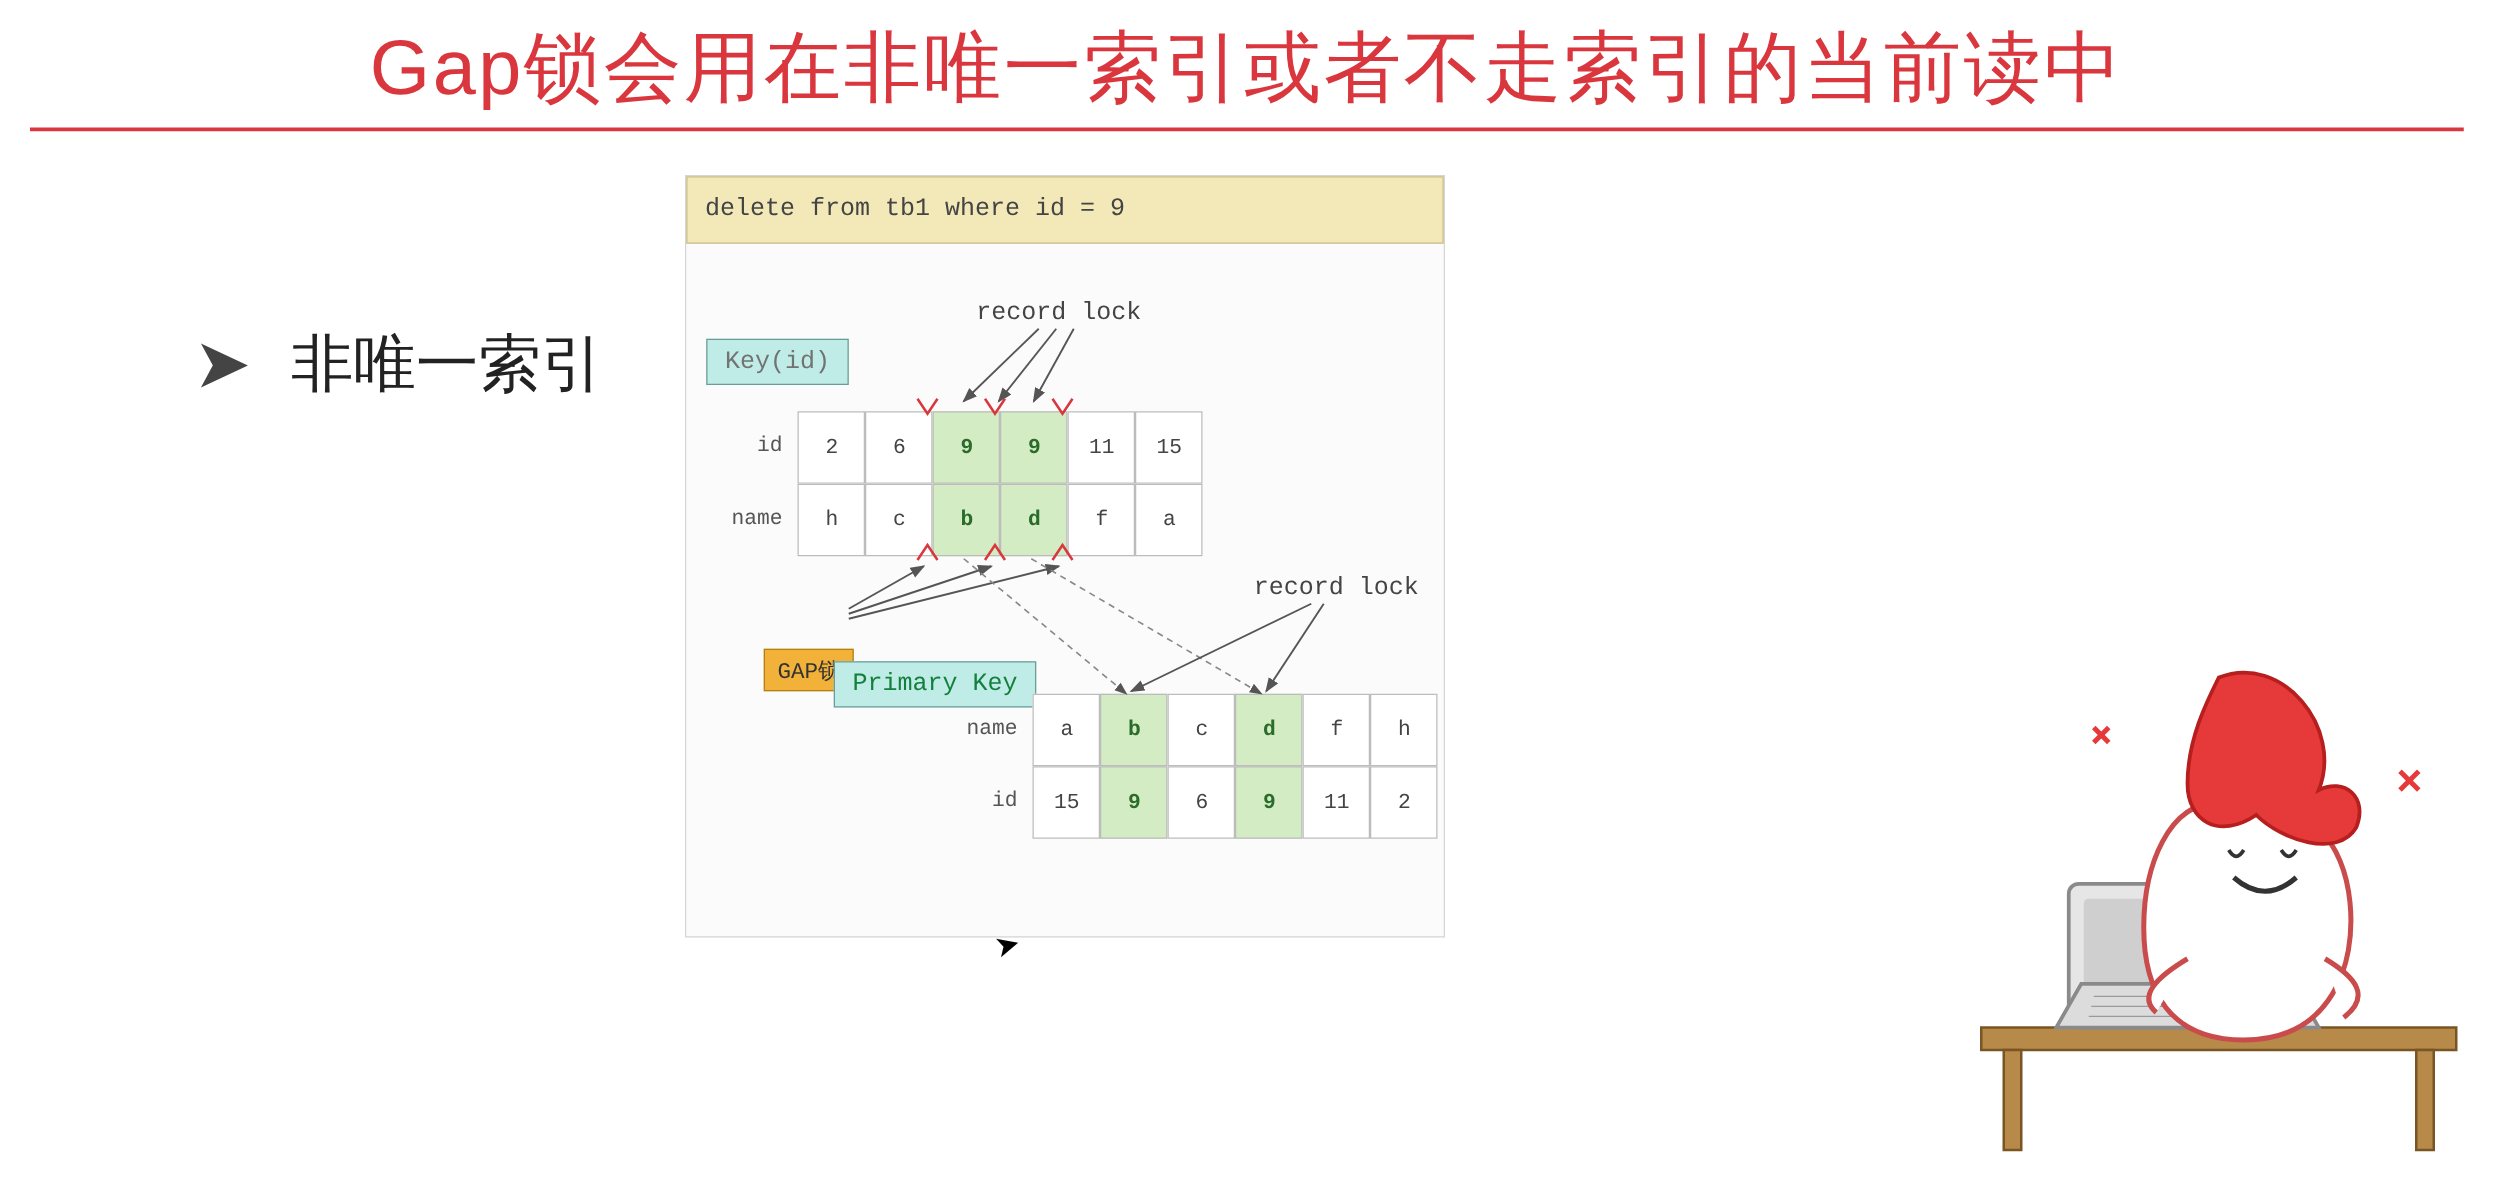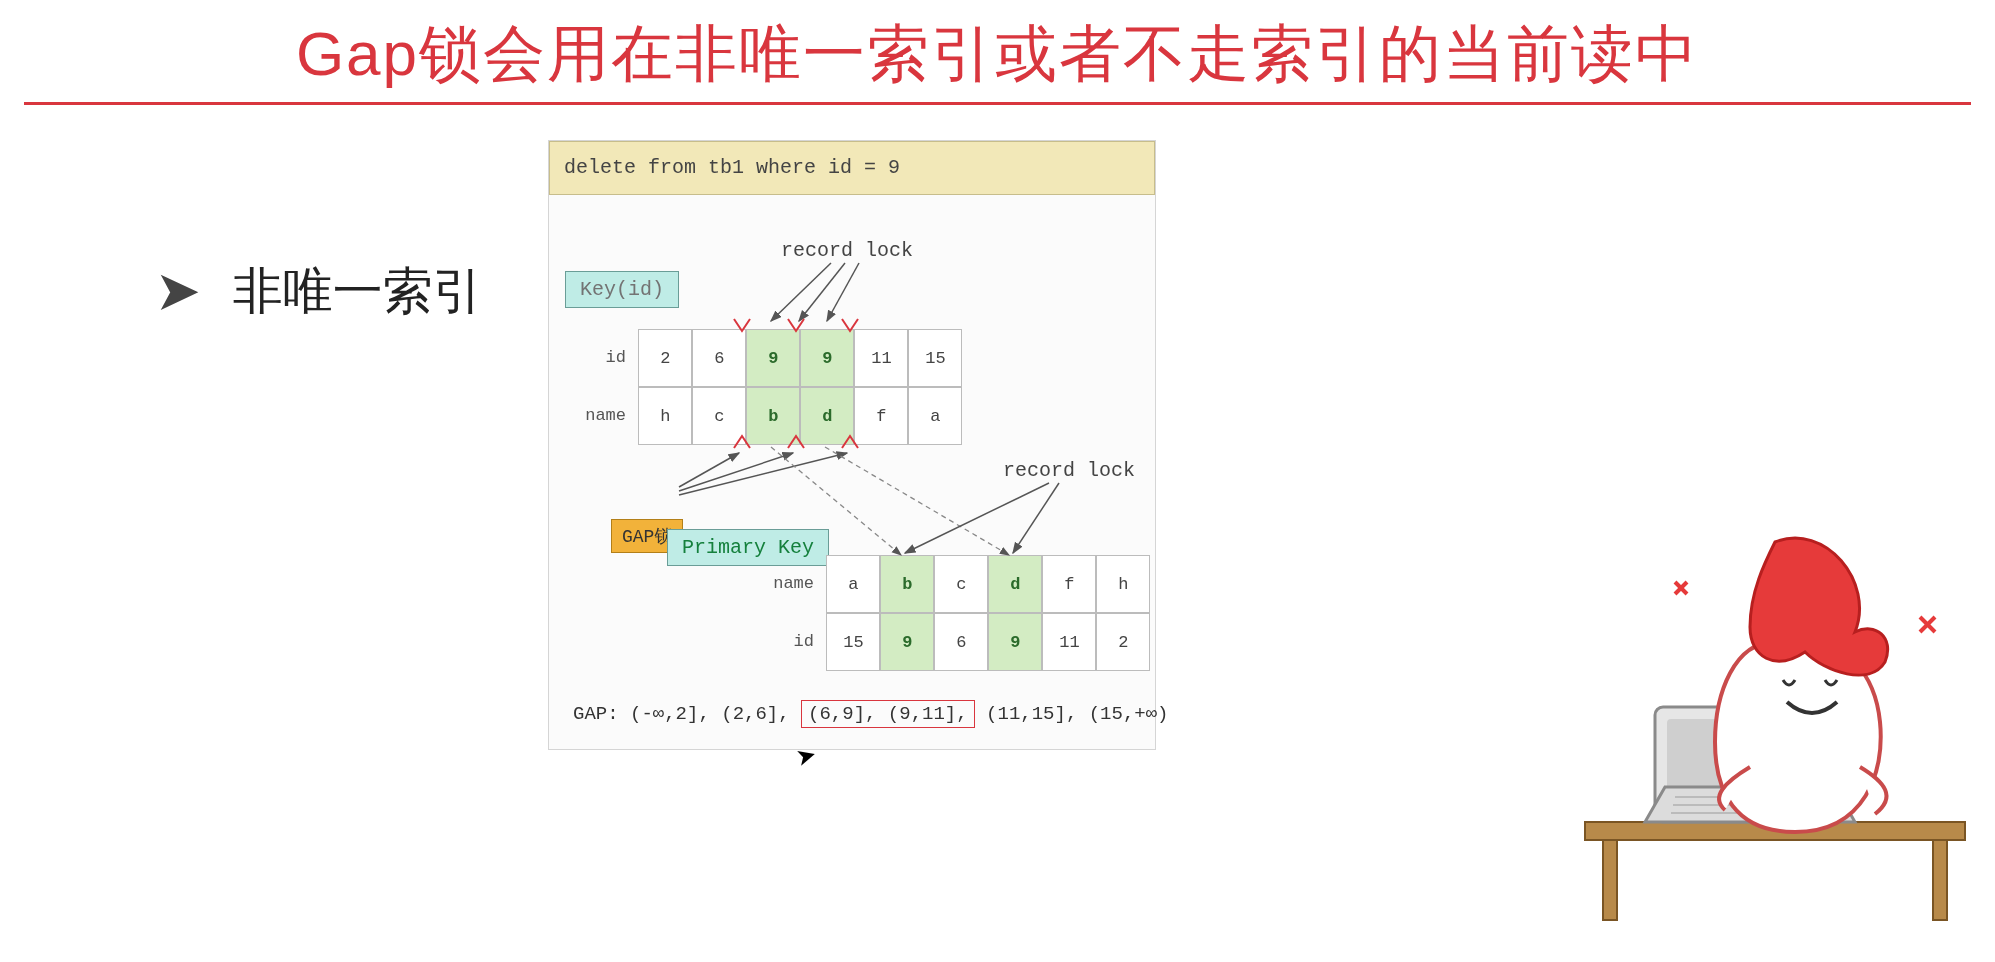--- a/index.html
+++ b/index.html
@@ -259,26 +259,20 @@
             <span class="cell">15</span>
             <span class="cell hl">9</span>
             <span class="cell">6</span>
             <span class="cell hl">9</span>
             <span class="cell">11</span>
             <span class="cell">2</span>
           </span></span>
     </div>
   </div>
 
-  <div class="gapline">
-    <span>GAP:</span>
-    <span> (-∞,2], (2,6], </span>
-    <span class="boxed">(6,9], (9,11],</span>
-    <span> (11,15], (15,+∞)</span>
-  </div>
 
   <svg class="overlay">
     <defs>
       <marker id="ah" markerWidth="8" markerHeight="8" refX="7" refY="3" orient="auto">
         <path d="M0,0 L8,3 L0,6 Z" fill="#555"></path>
       </marker>
     </defs>
 
     <line x1="282" y1="122" x2="222" y2="180" stroke="#555" stroke-width="1.5" marker-end="url(#ah)"></line>
     <line x1="296" y1="122" x2="250" y2="180" stroke="#555" stroke-width="1.5" marker-end="url(#ah)"></line>

